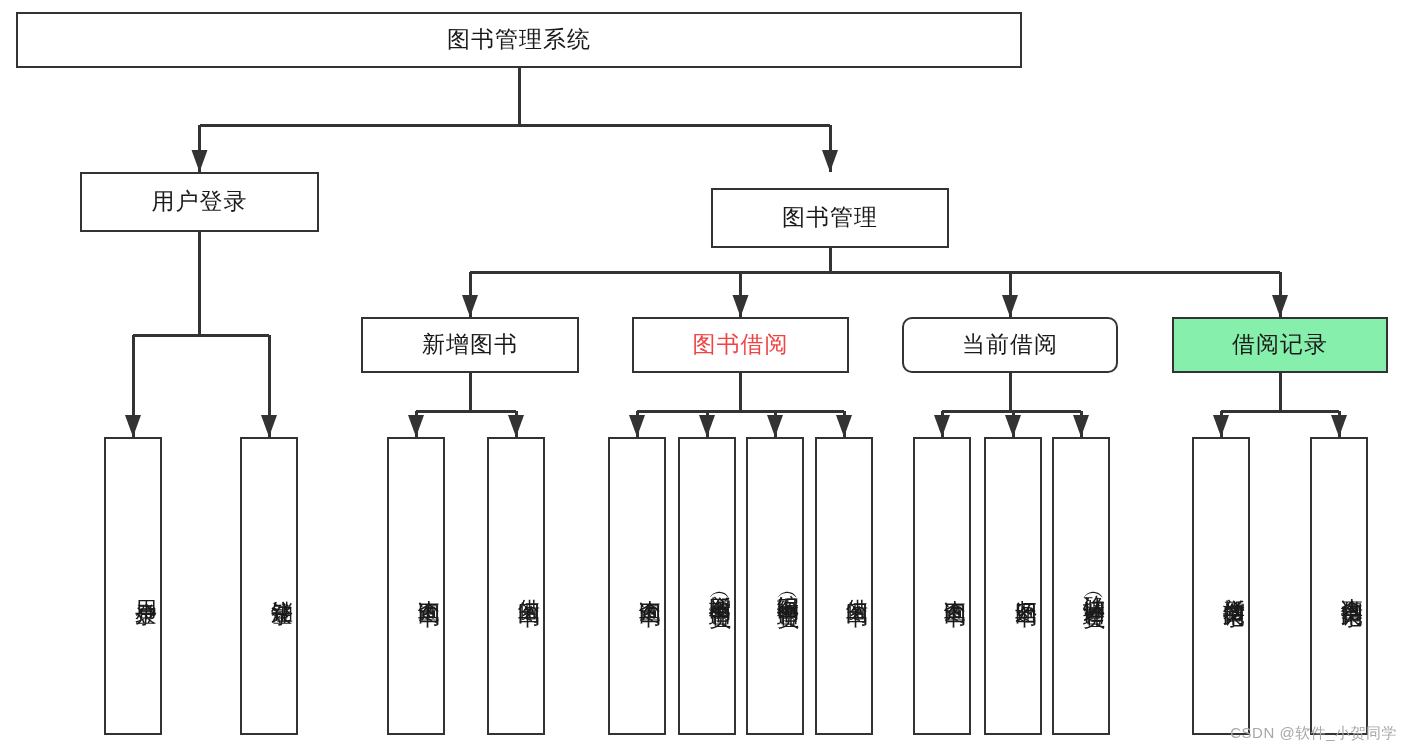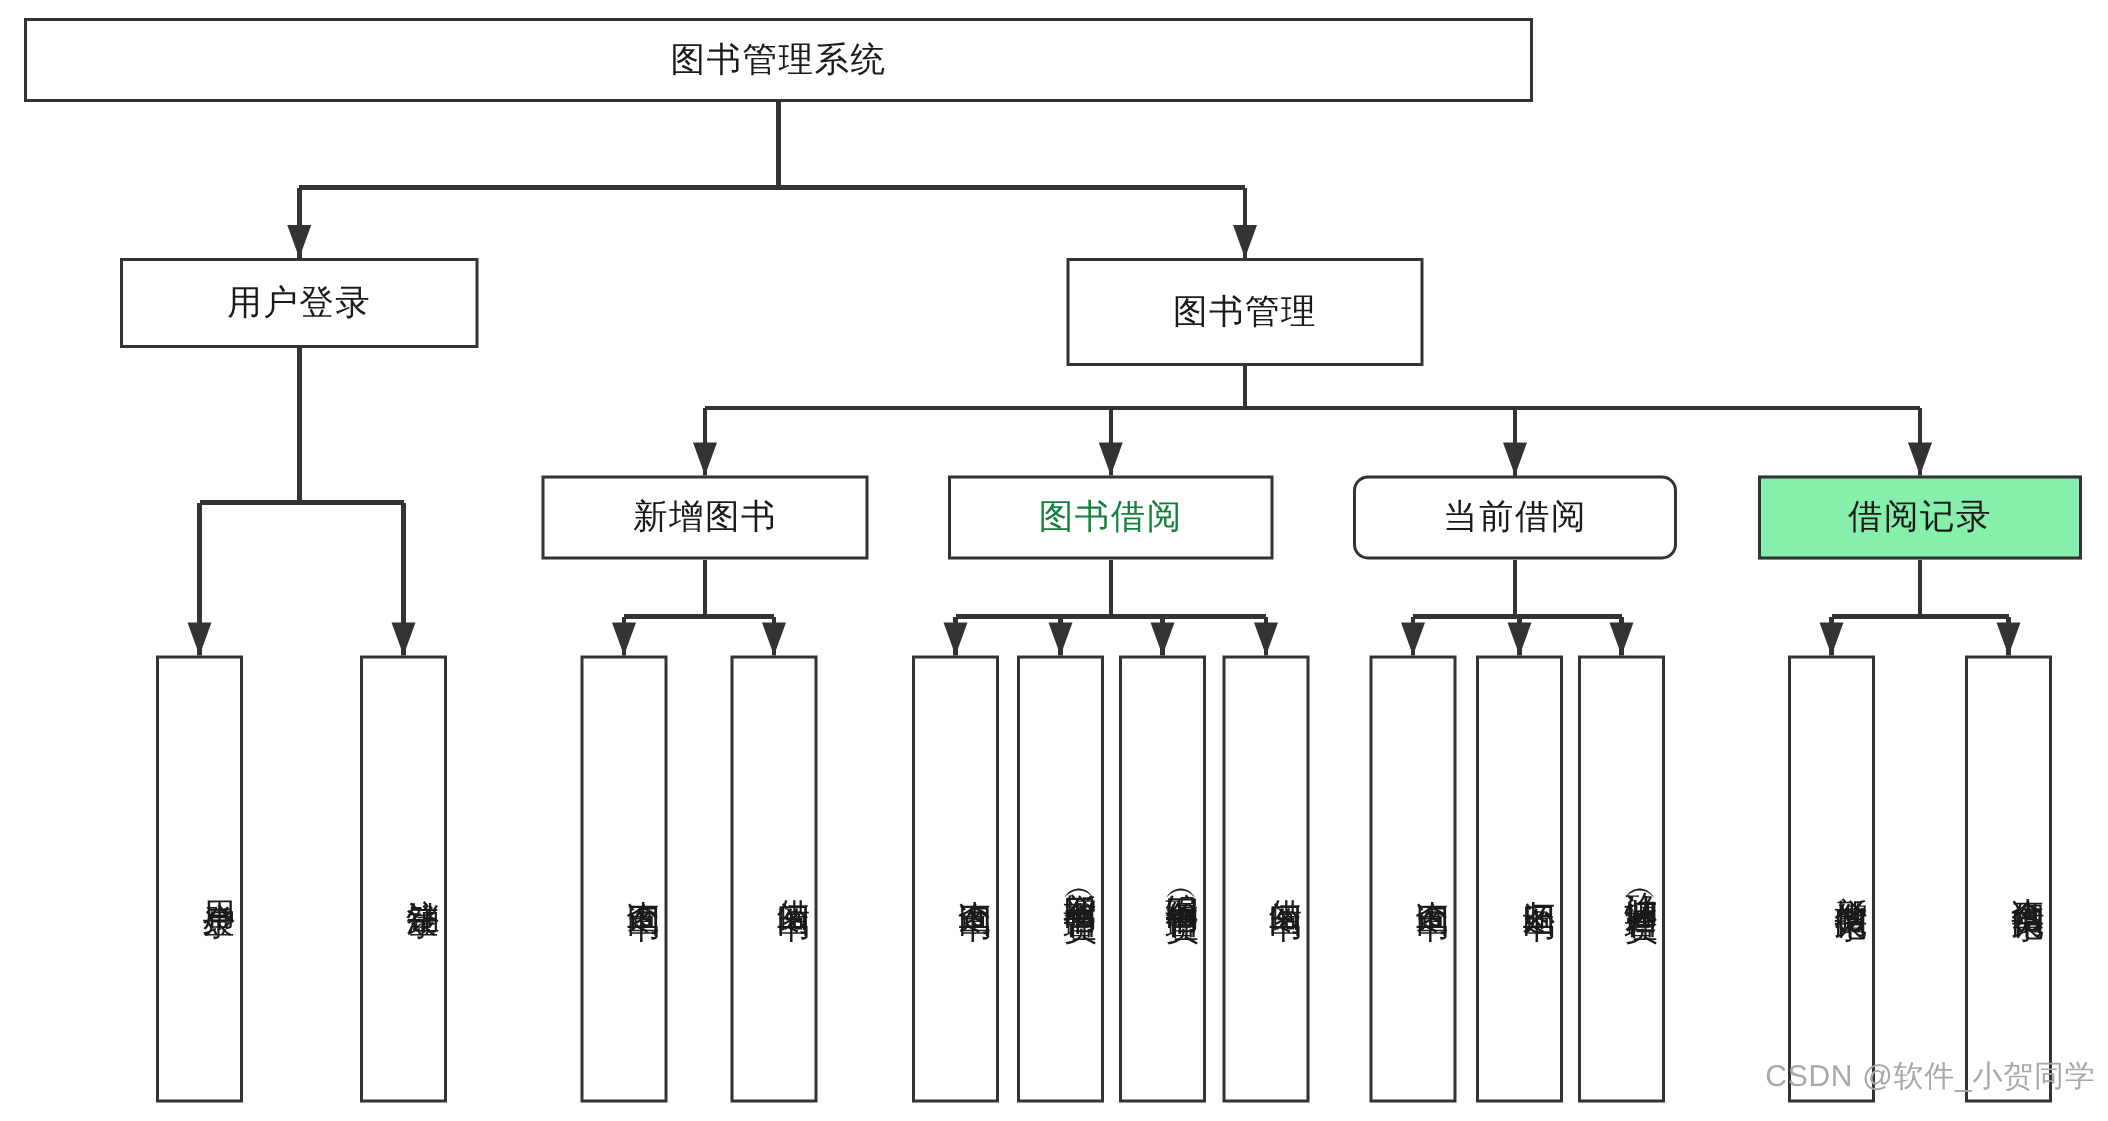--- a/index.html
+++ b/index.html
@@ -54,22 +54,22 @@
     justify-content: center;
   }
   .node.vert .vlabel {
     writing-mode: vertical-rl;
     text-orientation: upright;
     white-space: nowrap;
   }
   #watermark {
     position: absolute;
     right: 8px;
-    bottom: 16px;
-    font-size: 20px;
+    bottom: 4px;
+    font-size: 15px;
     color: #a8a8a8;
     letter-spacing: 0.5px;
     z-index: 5;
     white-space: nowrap;
   }
 </style>
 </head>
 <body>
 
 <div id="diagram-root">
@@ -129,28 +129,28 @@
       <polygon points="1331,415 1347,415 1339,437" fill="#333333"></polygon>
     </svg>
 
   <div class="node horiz" id="node-root" style="left: 16px; top: 12px; width: 1006px; height: 56px; border-color: rgb(51, 51, 51); background: rgb(255, 255, 255); color: rgb(26, 26, 26);">
     <span>图书管理系统</span>
   </div>
 
   <div class="node horiz" id="node-user-login" style="left: 80px; top: 172px; width: 239px; height: 60px; border-color: rgb(51, 51, 51); background: rgb(255, 255, 255); color: rgb(26, 26, 26);">
     <span>用户登录</span>
   </div>
-  <div class="node horiz" id="node-book-management" style="left: 711px; top: 172px; width: 238px; height: 72px; border-color: rgb(51, 51, 51); background: rgb(255, 255, 255); color: rgb(26, 26, 26);">
+  <div class="node horiz" id="node-book-management" style="left: 711px; top: 188px; width: 238px; height: 60px; border-color: rgb(51, 51, 51); background: rgb(255, 255, 255); color: rgb(26, 26, 26);">
     <span>图书管理</span>
   </div>
 
   <div class="node horiz" id="node-new-book-recommend" style="left: 361px; top: 317px; width: 218px; height: 56px; border-color: rgb(51, 51, 51); background: rgb(255, 255, 255); color: rgb(26, 26, 26);">
     <span>新增图书</span>
   </div>
-  <div class="node horiz" id="node-book-borrow" style="left: 632px; top: 317px; width: 217px; height: 56px; border-color: rgb(51, 51, 51); background: rgb(255, 255, 255); color: #15803d;">
+  <div class="node horiz" id="node-book-borrow" style="left: 632px; top: 317px; width: 217px; height: 56px; border-color: rgb(51, 51, 51); background: rgb(255, 255, 255); color: #ef4444;">
     <span>图书借阅</span>
   </div>
   <div class="node horiz" id="node-current-borrow" style="left: 902px; top: 317px; width: 216px; height: 56px; border-color: rgb(51, 51, 51); background: rgb(255, 255, 255); color: rgb(26, 26, 26); border-radius: 10px;">
     <span>当前借阅</span>
   </div>
   <div class="node horiz" id="node-borrow-record" style="left: 1172px; top: 317px; width: 216px; height: 56px; border-color: rgb(51, 51, 51); background: #86efac; color: rgb(26, 26, 26);">
     <span>借阅记录</span>
   </div>
 
   <div class="node vert" id="node-leaf-user-login" style="left: 104px; top: 437px; width: 58px; height: 298px; border-color: rgb(51, 51, 51); background: rgb(255, 255, 255); color: rgb(26, 26, 26);">

